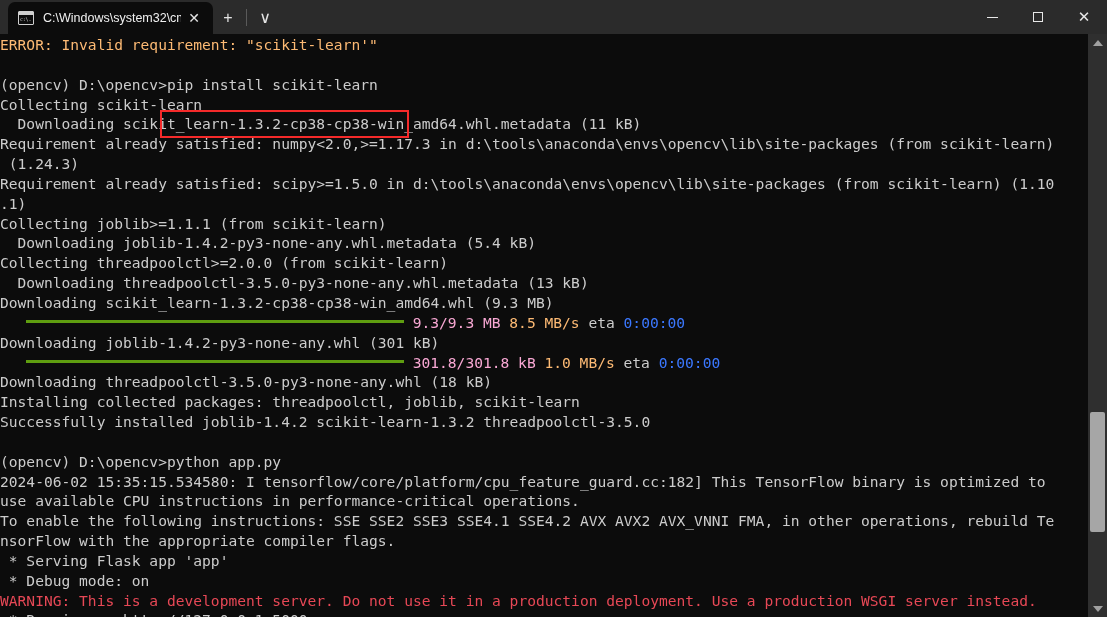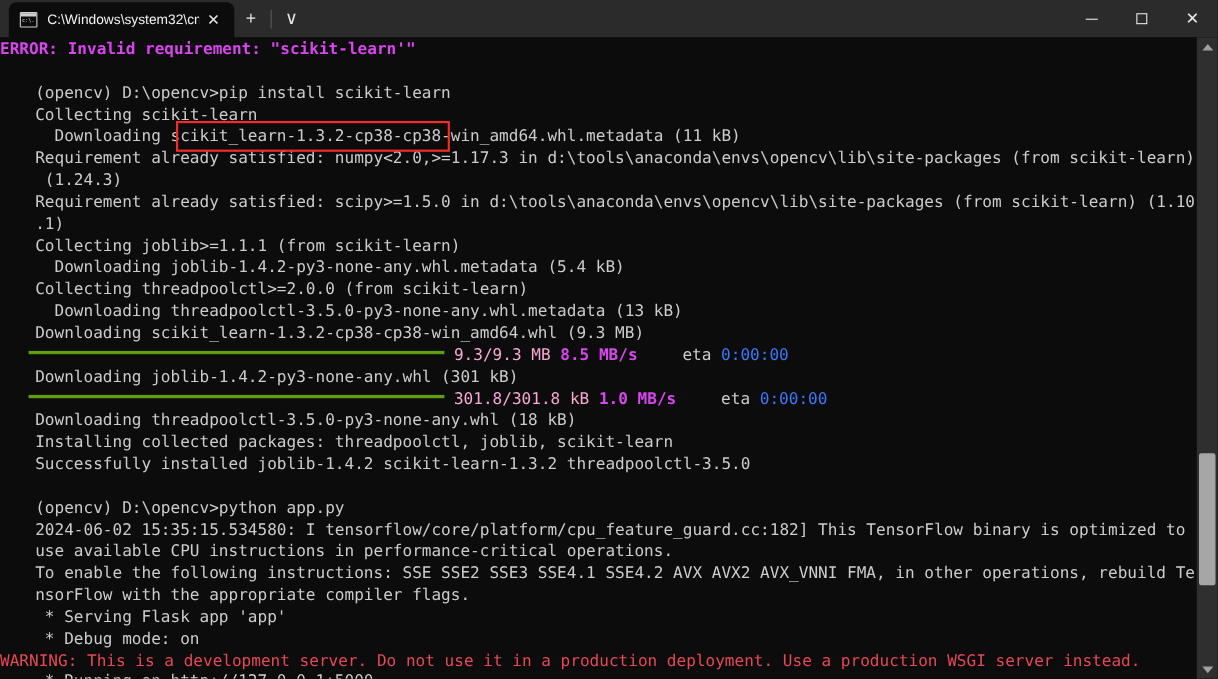--- a/index.html
+++ b/index.html
@@ -134,25 +134,25 @@
     width: 1085px;
     padding: 0;
     font-family: "DejaVu Sans Mono", monospace;
     font-size: 14.6px;
     line-height: 19.85px;
     color: #cccccc;
     white-space: pre;
     letter-spacing: 0px;
   }
   .ln { height: 19.85px; white-space: pre; }
-  .c-red    { color: #d946ef; font-weight: bold; }
+  .c-red    { color: #fdba74; }
   .c-brred  { color: #e74856; text-align: right; }
   .c-green  { color: #f9a8d4; }
   .c-blue   { color: #3b78ff; }
-  .c-white  { color: #cccccc; padding-left: 32px; }
+  .c-white  { color: #cccccc; }
 
   .bar {
     display: inline-block;
     vertical-align: middle;
     height: 3px;
     background: #5f9e10;
     border-radius: 0;
     position: relative;
     top: -2px;
   }

